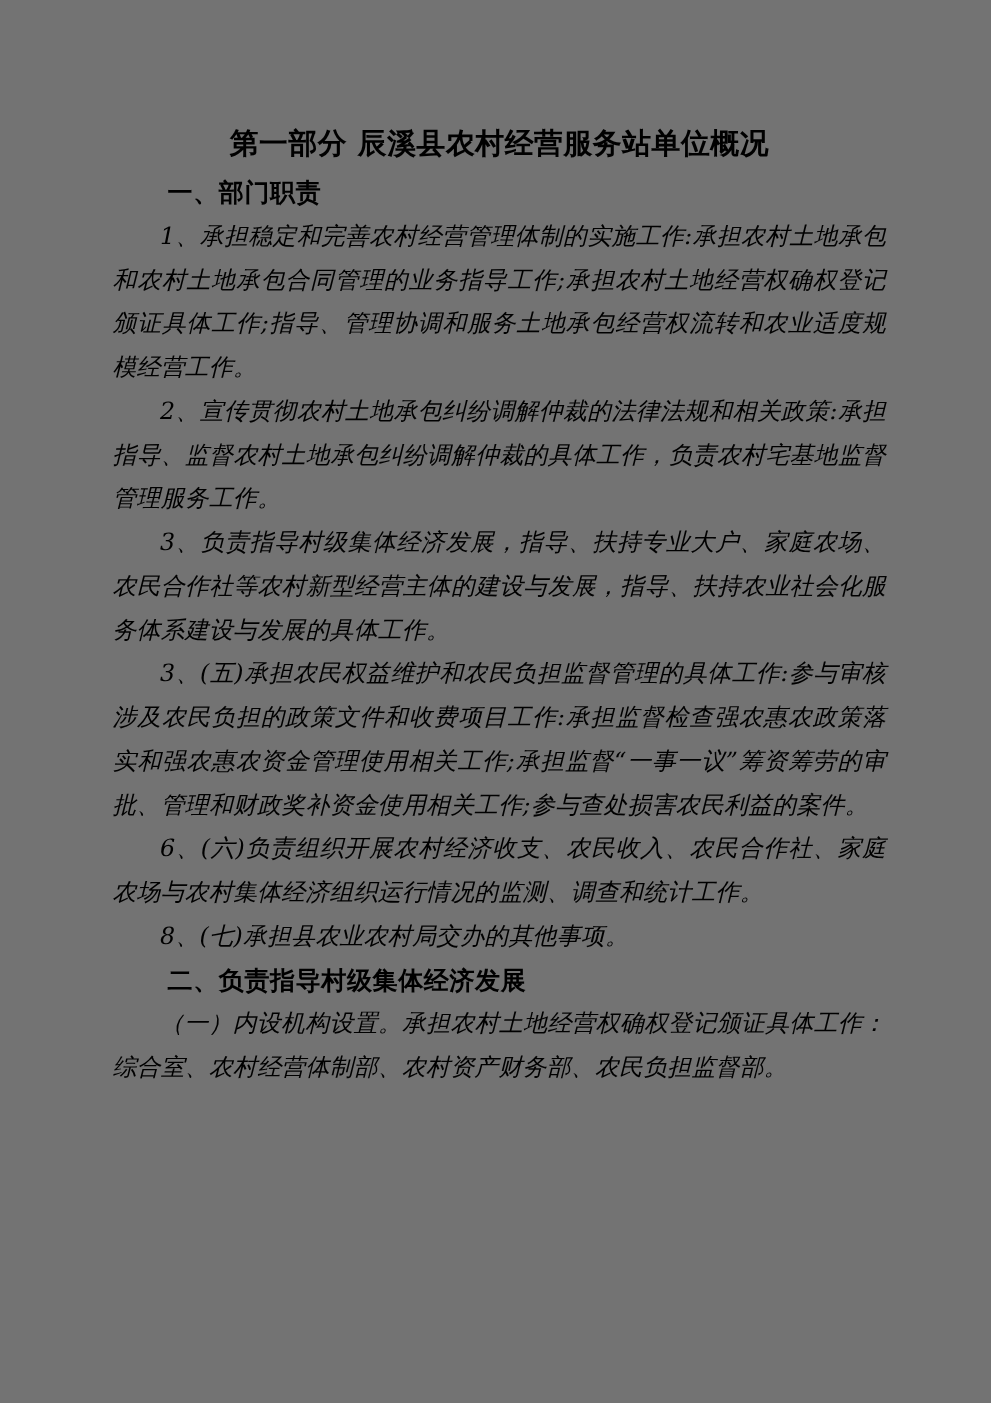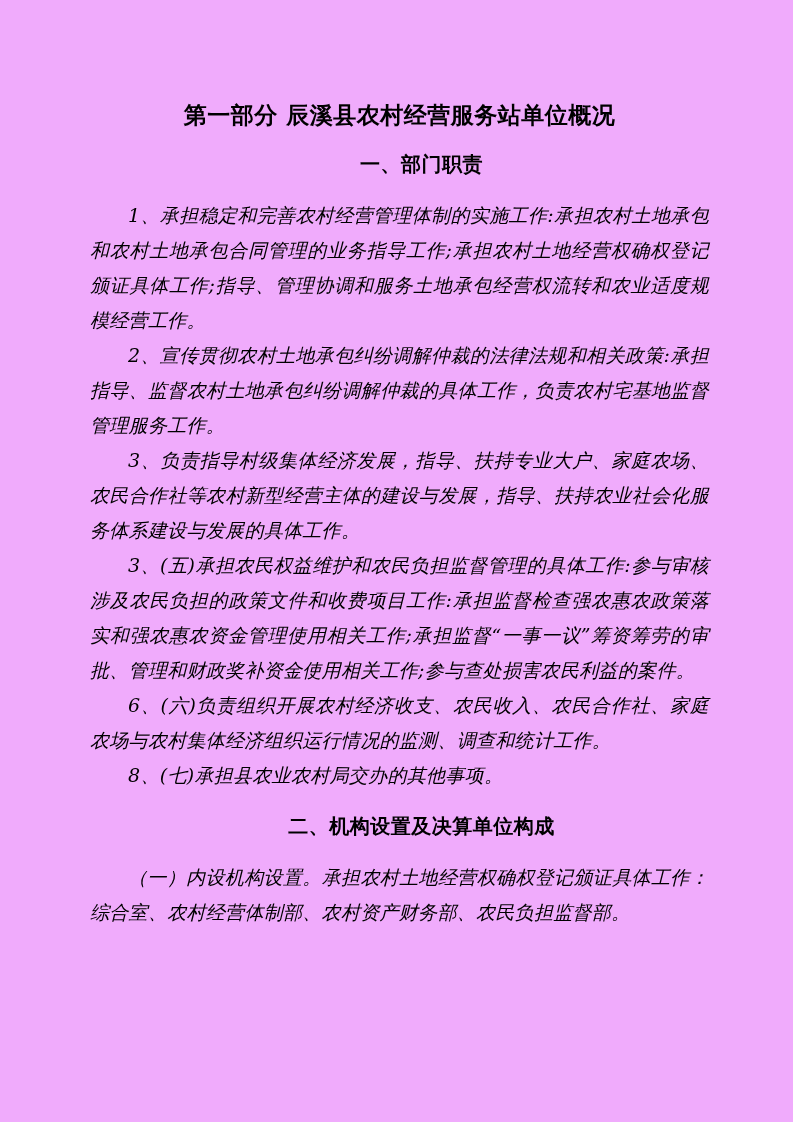--- a/index.html
+++ b/index.html
@@ -5,45 +5,44 @@
   html, body {
     margin: 0;
     padding: 0;
     background: #ffffff;
   }
   .page {
     position: relative;
     width: 793px;
     height: 1122px;
     margin: 0 auto;
-    background: #f0abfc;
+    background: #737373;
     box-sizing: border-box;
     padding: 99px 84px 0 90px;
     color: #000000;
     overflow: hidden;
   }
   .doc-title {
     font-family: "DejaVu Sans", "Liberation Sans", sans-serif;
     font-weight: bold;
     font-size: 23px;
     line-height: 32px;
     text-align: center;
     margin: 0 0 6px 0;
     letter-spacing: 0.5px;
     white-space: nowrap;
   }
   .section-heading {
     font-family: "DejaVu Sans", "Liberation Sans", sans-serif;
     font-weight: bold;
     font-size: 20px;
     line-height: 35px;
-    margin: 16px;
+    margin: 0;
     text-indent: 44px;
     letter-spacing: 0.5px;
-    text-align: center;
   }
   .body-para {
     font-family: "DejaVu Serif", "Liberation Serif", serif;
     font-size: 19px;
     line-height: 35px;
     margin: 0;
     text-indent: 2em;
     text-align: justify;
     letter-spacing: 0.3px;
     font-style: italic;
@@ -64,17 +63,17 @@
 
   <p class="body-para">3、负责指导村级集体经济发展，指导、扶持专业大户、家庭农场、农民合作社等农村新型经营主体的建设与发展，指导、扶持农业社会化服务体系建设与发展的具体工作。</p>
 
 
   <p class="body-para">3、(五)承担农民权益维护和农民负担监督管理的具体工作:参与审核涉及农民负担的政策文件和收费项目工作:承担监督检查强农惠农政策落实和强农惠农资金管理使用相关工作;承担监督“一事一议”筹资筹劳的审批、管理和财政奖补资金使用相关工作;参与查处损害农民利益的案件。</p>
 
   <p class="body-para">6、(六)负责组织开展农村经济收支、农民收入、农民合作社、家庭农场与农村集体经济组织运行情况的监测、调查和统计工作。</p>
 
   <p class="body-para">8、(七)承担县农业农村局交办的其他事项。</p>
 
-  <h2 class="section-heading">二、机构设置及决算单位构成</h2>
+  <h2 class="section-heading">二、负责指导村级集体经济发展</h2>
 
   <p class="body-para">（一）内设机构设置。承担农村土地经营权确权登记颁证具体工作：综合室、农村经营体制部、农村资产财务部、农民负担监督部。</p>
 
 </div>
 
 </body></html>

